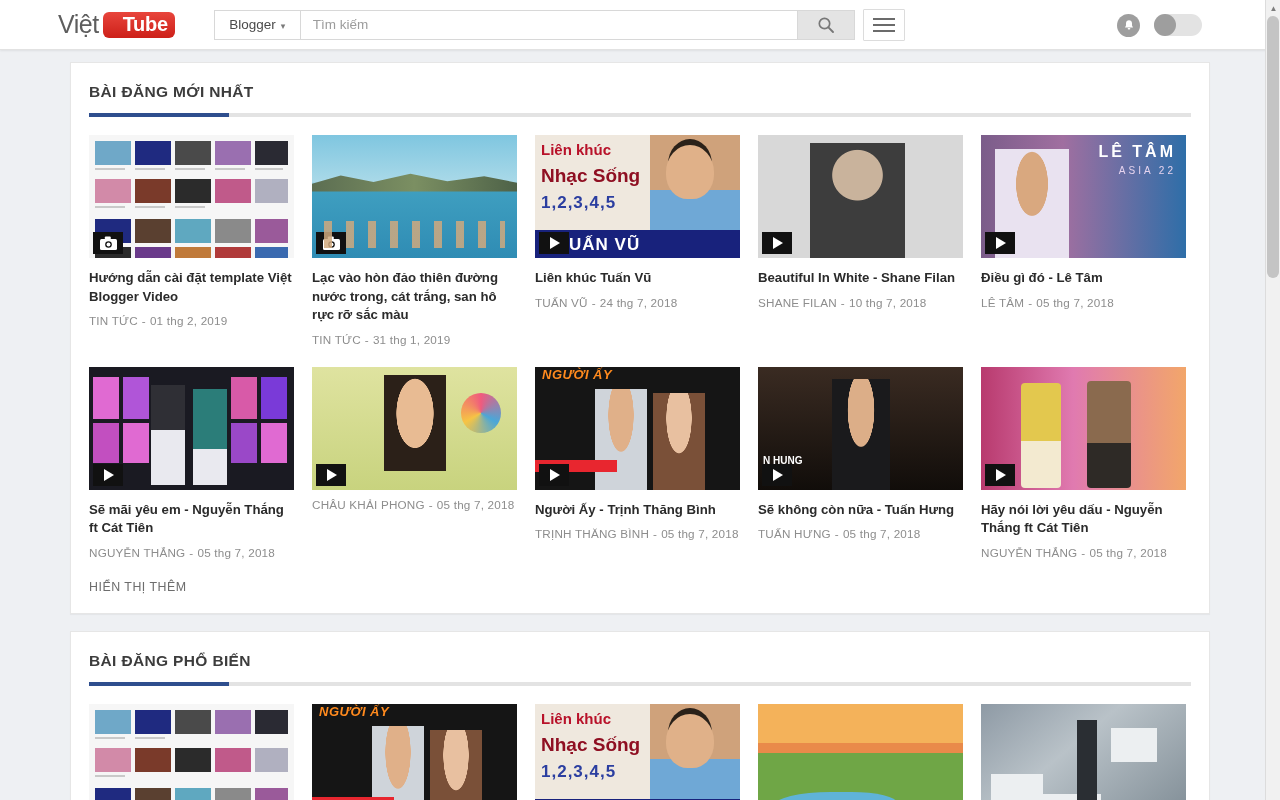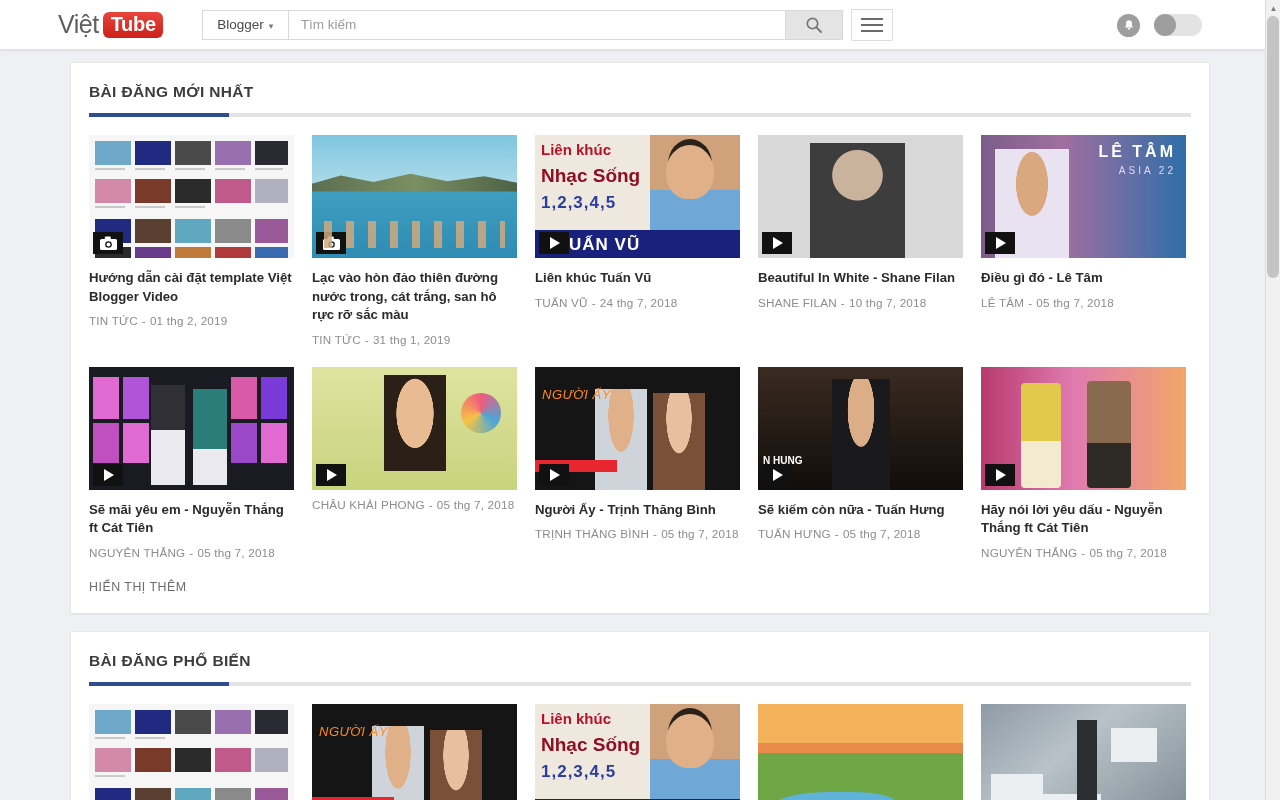--- a/index.html
+++ b/index.html
@@ -23,21 +23,21 @@
   }
   .logo { margin-left: 58px; display: flex; align-items: center; user-select: none; justify-content: center; }
   .logo-viet {
     font-size: 25px; color: #5e5e5e; letter-spacing: -.5px;
     font-family: "Liberation Sans", sans-serif; font-weight: 400;
   }
   .logo-tube {
     margin-left: 4px;
     background: linear-gradient(#e8453c, #cd2019);
     color: #ffffff; font-size: 20px; font-weight: 700;
-    padding: 1px 7px 3px 8px; border-radius: 6px;
+    padding: 1px 7px 3px 20px; border-radius: 6px;
     line-height: 22px; letter-spacing: -.3px;
   }
 
   .searchwrap { display: flex; align-items: center; margin-left: 39px; }
   .category-btn {
     height: 30px; min-width: 86px;
     border: 1px solid #d8d8d8; border-right: none;
     background: #fff; color: #4a4a4a; font-size: 13.5px;
     display: flex; align-items: center; justify-content: center; gap: 5px;
     padding: 0 10px; cursor: pointer;
@@ -214,21 +214,21 @@
   .t-stage .fig2 { position: absolute; left: 104px; top: 22px; width: 34px; height: 96px;
     background: linear-gradient(#2b7d79 0 62%, #e9e9ef 62% 100%); }
 
   .t-chau { background: linear-gradient(#dfe3a0,#c8d37e); position: relative; }
   .t-chau .h { position: absolute; left: 72px; top: 8px; width: 62px; height: 96px;
     background: radial-gradient(ellipse at 50% 40%, #e8bb93 0 42%, #2b2018 43% 100%); }
   .t-chau .toy { position: absolute; right: 16px; top: 26px; width: 40px; height: 40px;
     border-radius: 50%; background: conic-gradient(#f05a7e,#4aa7d8,#f6c444,#f05a7e); }
 
   .t-nguoiay { background: #151515; position: relative; }
-  .t-nguoiay .orange { position: absolute; left: 7px; top: 20px; color: #ff8a1e; font-weight: 400;
+  .t-nguoiay .orange { position: absolute; left: 7px; top: 0; color: #ff8a1e; font-weight: 700;
     font-size: 13px; font-style: italic; letter-spacing: .5px; }
   .t-nguoiay .pA { position: absolute; left: 60px; top: 22px; width: 52px; height: 101px;
     background: radial-gradient(ellipse at 50% 26%, #e0b089 0 34%, #cfd4da 35% 100%); }
   .t-nguoiay .pB { position: absolute; left: 118px; top: 26px; width: 52px; height: 97px;
     background: radial-gradient(ellipse at 50% 26%, #e8c0a0 0 34%, #7a5038 35% 100%); }
   .t-nguoiay .ribbon { position: absolute; left: 0; bottom: 18px; width: 82px; height: 12px; background: #e8262f; }
 
   .t-tuanhung { background: linear-gradient(#3a2b22,#110d0a); position: relative; }
   .t-tuanhung .man2 { position: absolute; left: 74px; top: 12px; width: 58px; height: 111px;
     background: radial-gradient(ellipse at 50% 28%, #dcae88 0 32%, #1a1a1c 33% 100%); }
@@ -480,21 +480,21 @@
       </div>
 
       <div class="card">
         <div class="thumb t-tuanhung">
           <div class="man2"></div>
           <div class="cap">N HUNG</div>
           <div class="badge">
               <span class="tri"></span>
             </div>
         </div>
-        <div class="card-title">Sẽ kiếm còn nữa - Tuấn Hưng</div>
+        <div class="card-title">Sẽ không còn nữa - Tuấn Hưng</div>
         <div class="card-meta">
           <span>TUẤN HƯNG</span><span class="sep">-</span><span>05 thg 7, 2018</span>
         </div>
       </div>
 
       <div class="card">
         <div class="thumb t-duet">
           <div class="w"></div>
             <div class="m"></div>
           <div class="badge">

